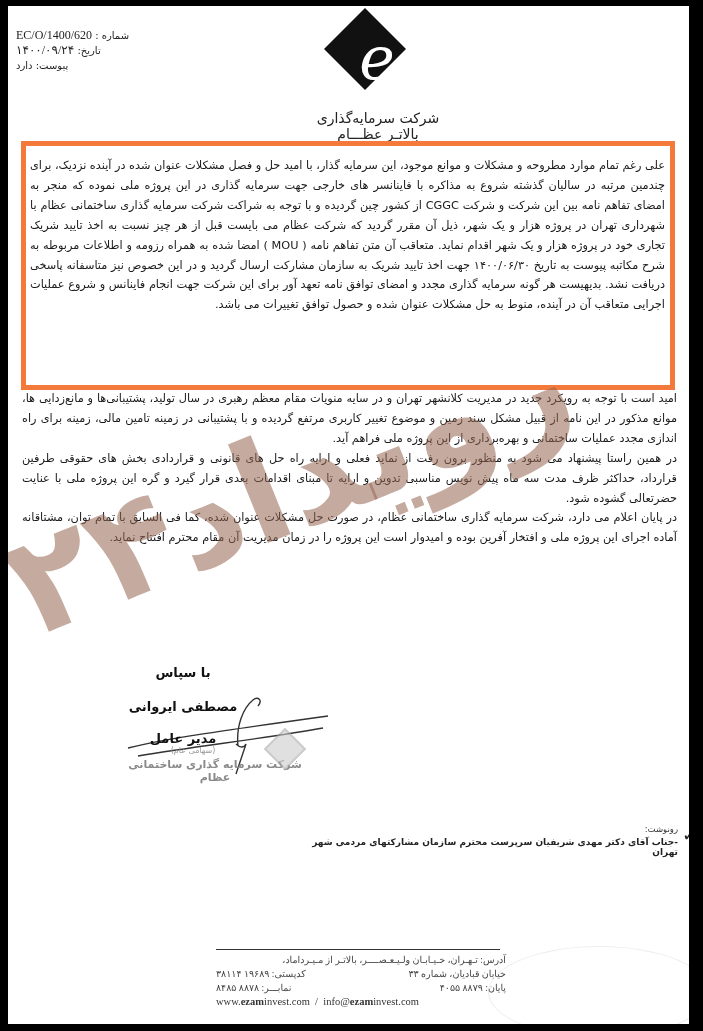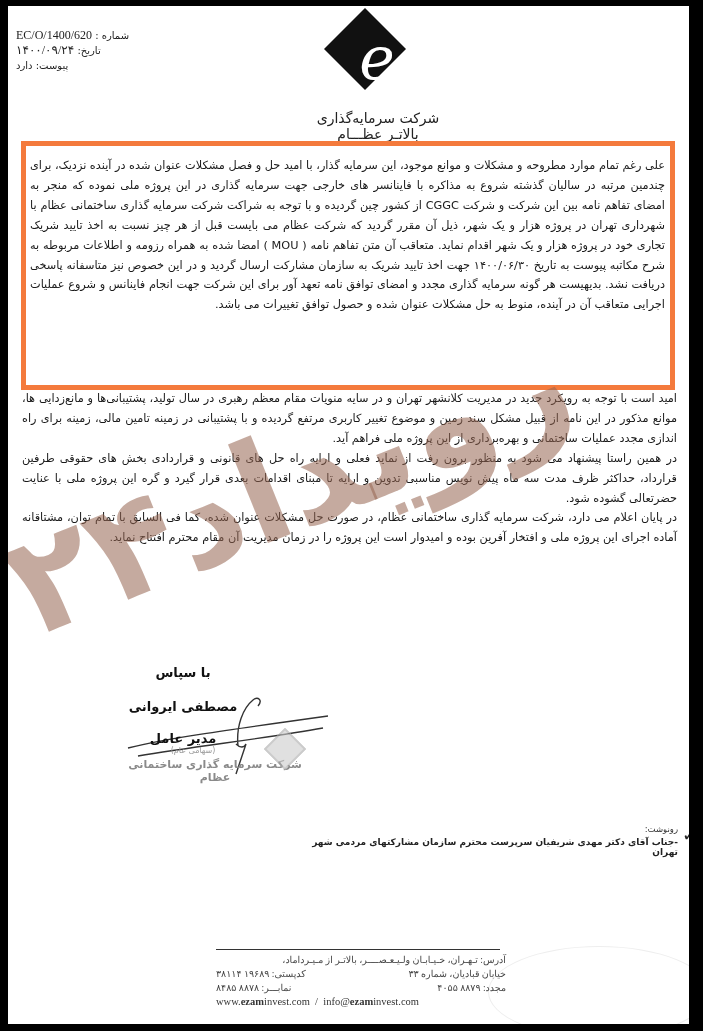--- a/index.html
+++ b/index.html
@@ -96,21 +96,21 @@
     <div>آدرس: تـهـران، خـیـابـان ولـیـعـصــــر، بالاتـر از مـیـرداماد،</div>
     <div class="r">
       <span>خیابان قبادیان، شماره ۳۳</span>
       <span>
         <span>کدپستی:</span>
         <span>۱۹۶۸۹ ۳۸۱۱۴</span>
       </span>
     </div>
     <div class="r">
       <span>
-        <span>مجدد:</span>
+        <span>پایان:</span>
         <span>۸۸۷۹ ۴۰۵۵</span>
       </span>
       <span>
         <span>نمابـــر:</span>
         <span>۸۸۷۸ ۸۴۸۵</span>
       </span>
     </div>
     <div class="web">
       <span><span>www.</span><b>ezam</b><span>invest.com</span></span>
       &nbsp;<span>/</span>&nbsp;

